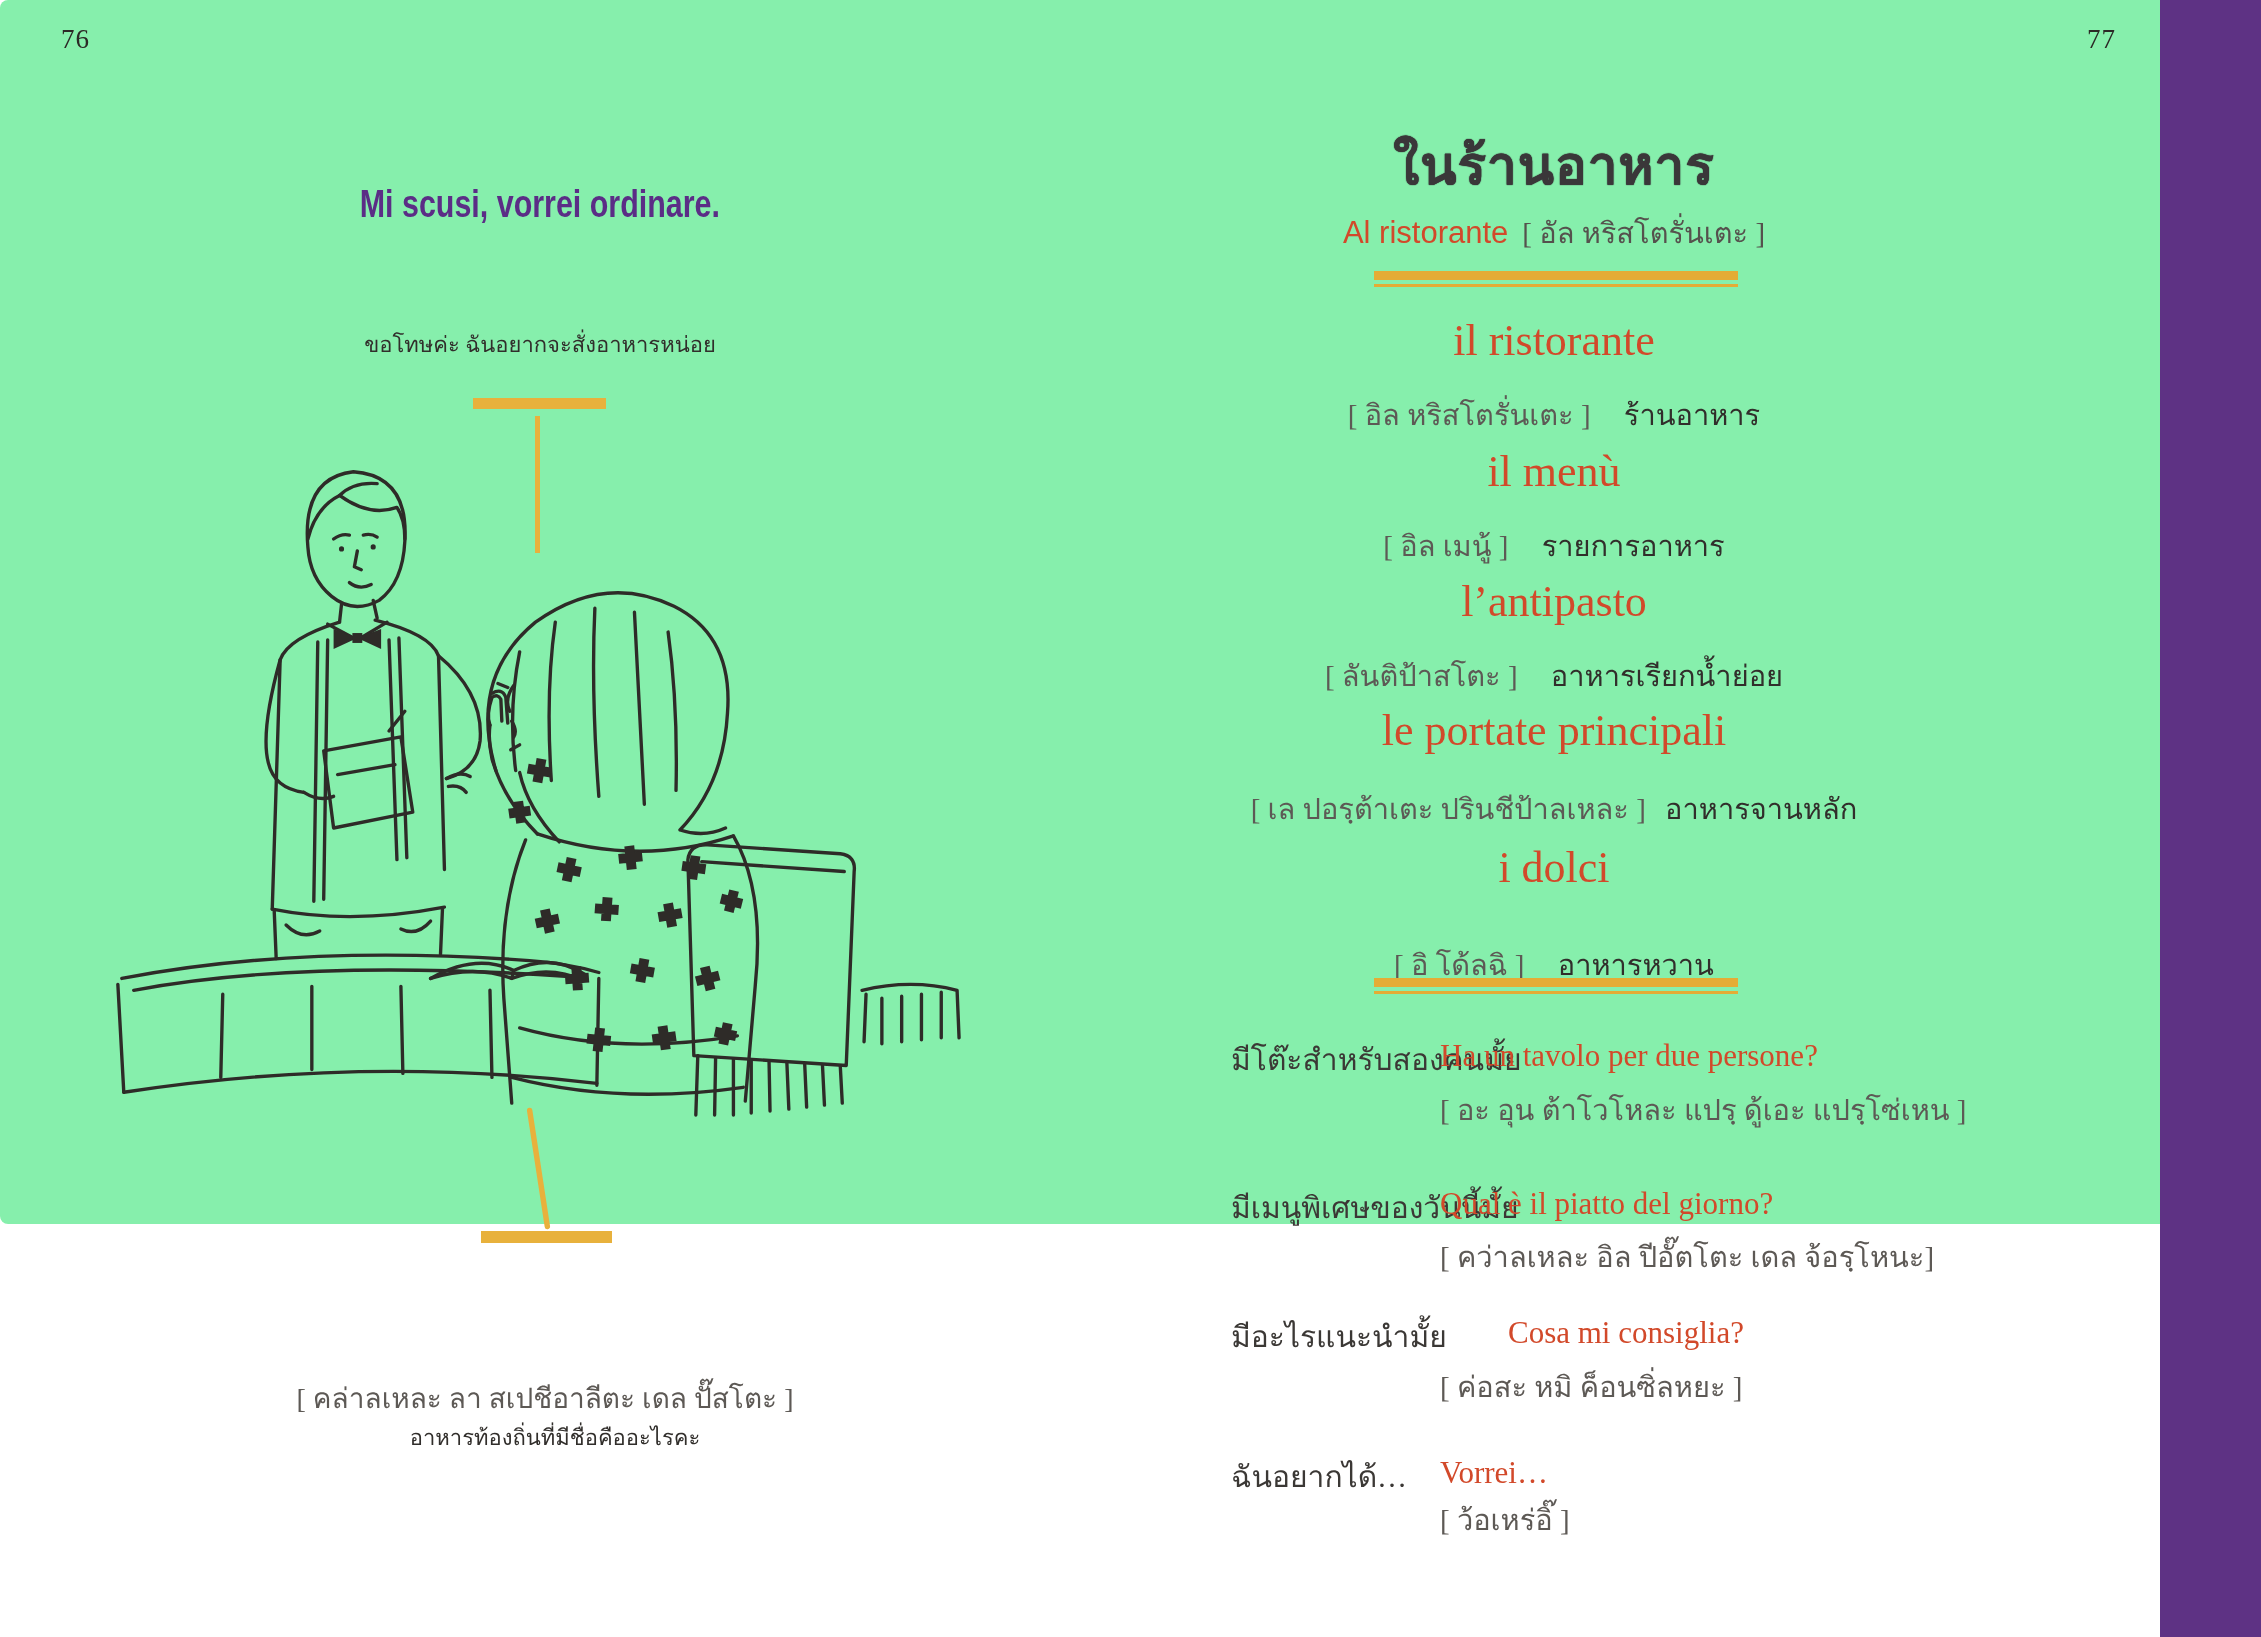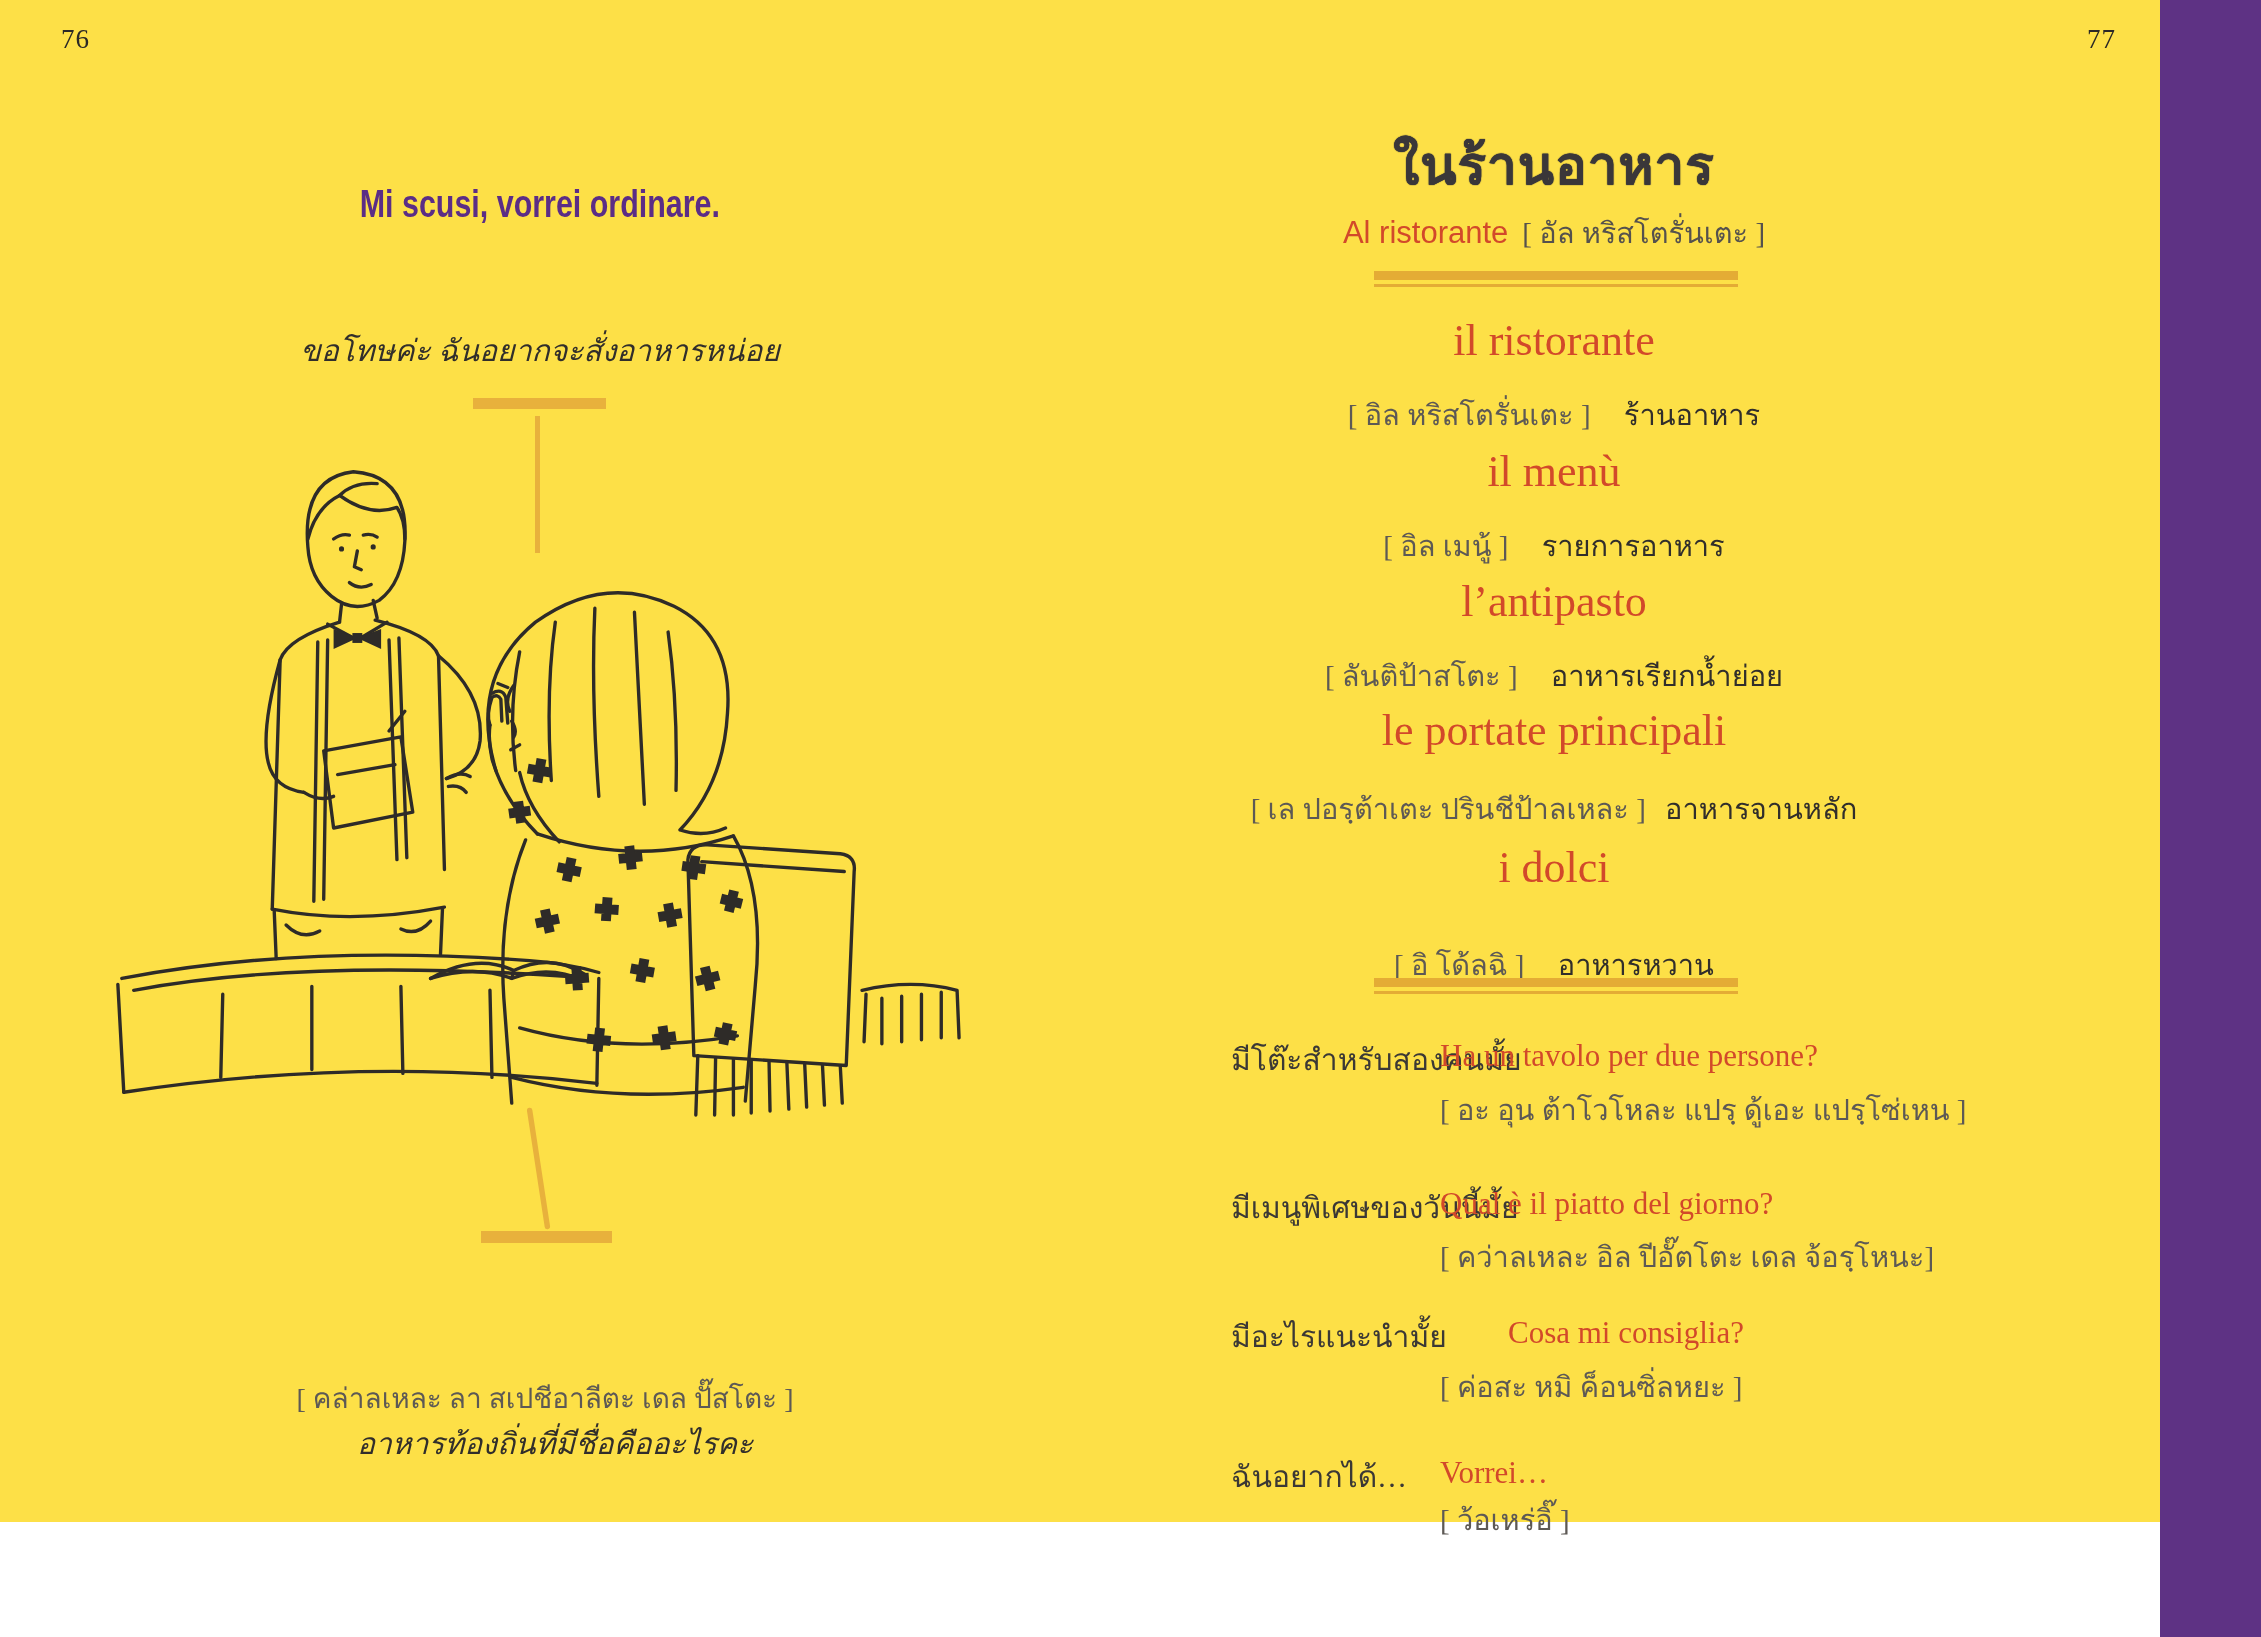--- a/index.html
+++ b/index.html
@@ -1,28 +1,28 @@
 <!DOCTYPE html>
 <html><head>
 <meta charset="utf-8">
 <style>
   html,body{margin:0;padding:0;}
   body{width:2261px;height:1638px;overflow:hidden;
        font-family:"Liberation Serif","DejaVu Serif",serif;}
-  #book{position:absolute;left:0;top:0;width:2261px;height:1522px;background:#fde047;}
+  #book{position:absolute;left:0;top:0;width:2261px;height:1224px;background:#86efac;border-radius:8px;}
   .abs{position:absolute;}
   .pagenum{font-size:27px;color:#2b2926;letter-spacing:1px;}
   
   .h-purple{color:#5b2d86;font-family:"Liberation Sans","DejaVu Sans",sans-serif;
             font-weight:bold;font-size:39px;white-space:nowrap;
             display:inline-block;transform:scaleX(0.78);transform-origin:center;
             letter-spacing:0px;}
   .center-wrap{text-align:center;}
   .pron{color:#5d5955;font-size:28px;white-space:nowrap;}
-  .thai-dark{color:#312e2b;font-size:30px;white-space:nowrap;font-style:italic;}
+  .thai-dark{color:#312e2b;font-size:22px;white-space:nowrap;}
   .ybar{background:#e8b13c;}
   
   .title-thai{color:#3a3739;font-family:"DejaVu Sans","Liberation Sans",sans-serif;
               font-weight:bold;font-size:53px;white-space:nowrap;
               text-shadow:0 0 1px #3a3739,0 0 1px #3a3739;letter-spacing:1px;}
   .sub-it{color:#d2492a;font-family:"Liberation Sans","DejaVu Sans",sans-serif;
           font-size:31px;}
   .sub-pron{color:#55514d;font-size:29px;}
   .rule{height:20px;}
   .rule .thick{height:9px;background:#e4ac35;}

